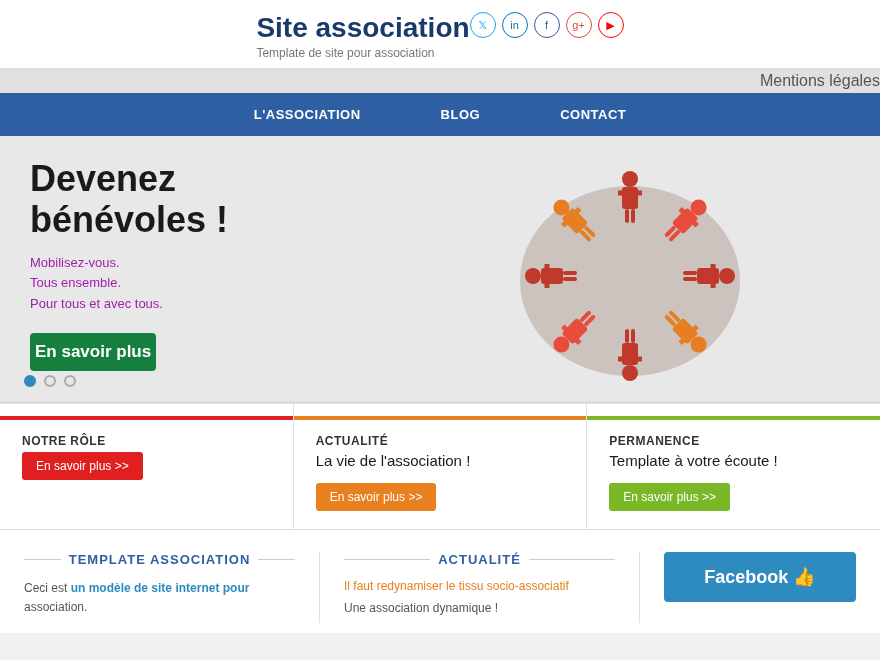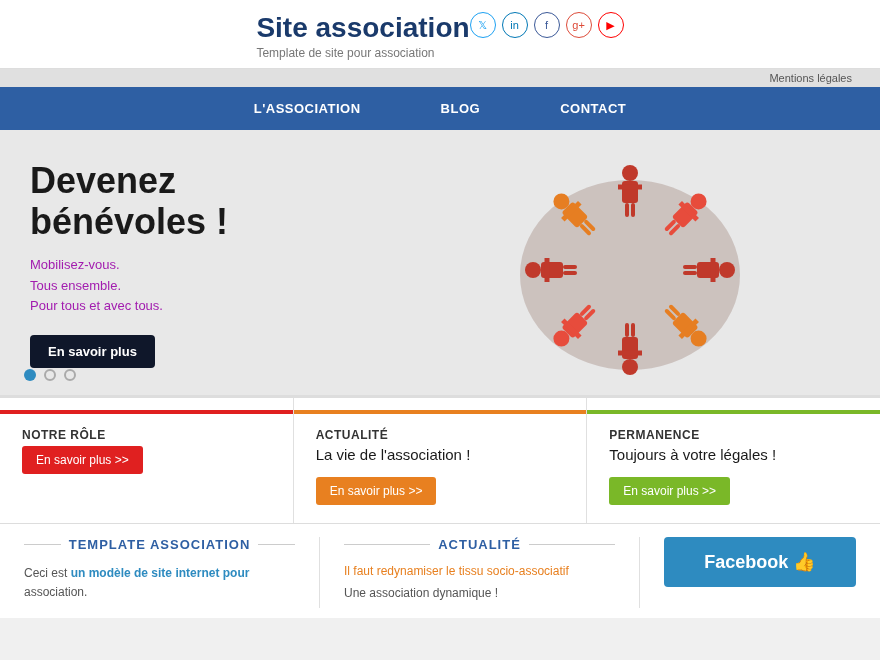--- a/index.html
+++ b/index.html
@@ -11,32 +11,32 @@
     .site-subtitle { font-size: 12px; color: #777; margin-top: 2px; }
     .social-icons { display: flex; gap: 6px; align-items: center; }
     .social-icon { width: 26px; height: 26px; border-radius: 50%; border: 1.5px solid #4a6fa5; display: flex; align-items: center; justify-content: center; font-size: 11px; color: #4a6fa5; cursor: pointer; }
     .social-icon.twitter { color: #1da1f2; border-color: #1da1f2; }
     .social-icon.linkedin { color: #0077b5; border-color: #0077b5; }
     .social-icon.facebook { color: #3b5998; border-color: #3b5998; }
     .social-icon.gplus { color: #dd4b39; border-color: #dd4b39; }
     .social-icon.youtube { color: #ff0000; border-color: #ff0000; }
     
     
-    .mentions-bar { background: #e0e0e0; text-align: right; padding: 3px 28px; font-size: 11px; color: #555; }
+    .mentions-bar { background: #e0e0e0; text-align: right; padding: 3px 0; font-size: 16px; color: #555; }
     
     
     .nav { background: #2e5fa3; padding: 0; display: flex; justify-content: center; gap: 0; }
     .nav-item { color: #fff; font-size: 13px; font-weight: bold; padding: 14px 40px; cursor: pointer; letter-spacing: 0.5px; text-transform: uppercase; }
     
     
-    .hero { position: relative; background: #e8e8e8; height: 265px; overflow: hidden; display: flex; align-items: flex-start; }
+    .hero { position: relative; background: #e8e8e8; height: 265px; overflow: hidden; display: flex; align-items: flex-end; }
     .hero-text { padding: 30px 30px; z-index: 2; flex: 0 0 280px; }
     .hero-title { font-size: 36px; font-weight: bold; color: #1a1a1a; line-height: 1.15; margin-bottom: 12px; }
     .hero-subtitle { font-size: 13px; color: #a21caf; line-height: 1.6; margin-bottom: 18px; }
-    .hero-btn { background: #0f172a; color: #fff; border: none; padding: 9px 18px; border-radius: 4px; font-size: 13px; cursor: pointer; font-weight: bold; }
+    .hero-btn { background: #15803d; color: #fff; border: none; padding: 9px 5px; border-radius: 4px; font-size: 17px; cursor: pointer; font-weight: bold; }
     .hero-image { position: absolute; right: 80px; top: 10px; width: 340px; height: 260px; }
     
     
     .hero-dots { position: absolute; bottom: 14px; left: 24px; display: flex; gap: 8px; }
     .dot { width: 12px; height: 12px; border-radius: 50%; background: #2e8bc0; }
     .dot.empty { background: transparent; border: 2px solid #aaa; }
     
     
     .cards { display: flex; background: #fff; border-top: 3px solid #ddd; }
     .card { flex: 1; padding: 30px 22px 18px; border-right: 1px solid #e0e0e0; }
@@ -46,21 +46,21 @@
     .card-top-border.orange { background: #e88020; }
     .card-top-border.green { background: #7ab828; }
     .card-title { font-size: 12px; font-weight: bold; color: #333; letter-spacing: 0.5px; text-transform: uppercase; margin-bottom: 4px; }
     .card-desc { font-size: 15px; color: #1a1a1a; margin-bottom: 14px; font-weight: 400; }
     .card-btn { border: none; padding: 7px 14px; border-radius: 3px; font-size: 12px; font-weight: normal; cursor: pointer; color: #fff; }
     .card-btn.red { background: #e02020; }
     .card-btn.orange { background: #e88020; }
     .card-btn.green { background: #7ab828; }
     
     
-    .bottom { display: flex; background: #fff; border-top: 1px solid #ddd; padding: 13px 0 10px; justify-content: flex-end; }
+    .bottom { display: flex; background: #fff; border-top: 1px solid #ddd; padding: 22px 0 10px; justify-content: flex-end; }
     .bottom-col { flex: 1; padding: 0 24px; border-right: 1px solid #e0e0e0; }
     .bottom-col:last-child { border-right: none; flex: 0 0 240px; }
     .section-title { font-size: 13px; font-weight: bold; color: #2e5fa3; text-transform: uppercase; letter-spacing: 1px; margin-bottom: 12px; display: flex; align-items: center; gap: 8px; }
     .section-title::before, .section-title::after { content: ''; flex: 1; height: 1px; background: #ccc; }
     .bottom-text { font-size: 12px; color: #555; line-height: 1.6; }
     .bottom-text a { color: #2e8bc0; text-decoration: none; font-weight: bold; }
     .actualite-link { display: block; font-size: 12px; color: #e88020; margin-bottom: 8px; text-decoration: none; cursor: pointer; }
     .actualite-link2 { display: block; font-size: 12px; color: #555; margin-bottom: 8px; text-decoration: none; cursor: pointer; }
     .fb-btn { background: #2e8bc0; color: #fff; width: 100%; padding: 14px; border: none; border-radius: 4px; font-size: 18px; font-weight: bold; cursor: pointer; display: flex; align-items: center; justify-content: center; gap: 10px; margin-bottom: 8px; }
   </style>
@@ -194,21 +194,21 @@
   <div class="card">
     <div class="card-top-border orange"></div>
     <div class="card-title">ACTUALITÉ</div>
     <div class="card-desc">La vie de l'association !</div>
     <button class="card-btn orange">En savoir plus &gt;&gt;</button>
   </div>
 
   <div class="card">
     <div class="card-top-border green"></div>
     <div class="card-title">PERMANENCE</div>
-    <div class="card-desc">Toujours à votre légales !</div>
+    <div class="card-desc">Template à votre écoute !</div>
     <button class="card-btn green">En savoir plus &gt;&gt;</button>
   </div>
 </div>
 
 <div class="bottom">
 
   <div class="bottom-col">
     <div class="section-title">TEMPLATE ASSOCIATION</div>
     <div class="bottom-text">
       Ceci est <a>un modèle de site internet pour</a> association.

